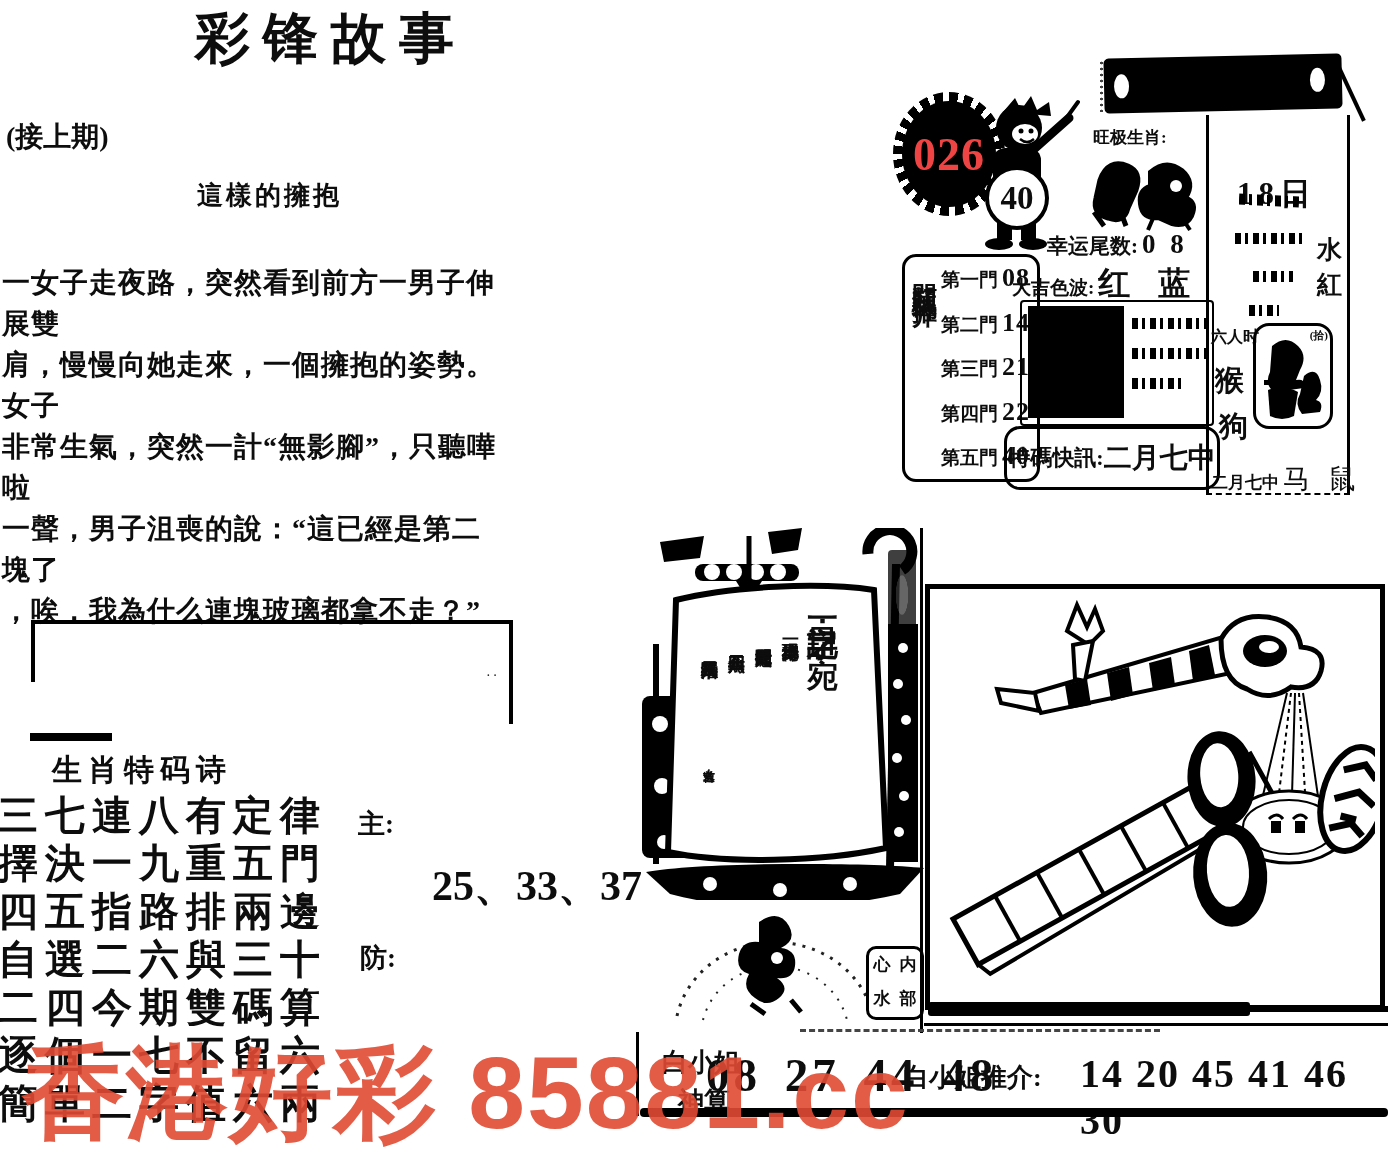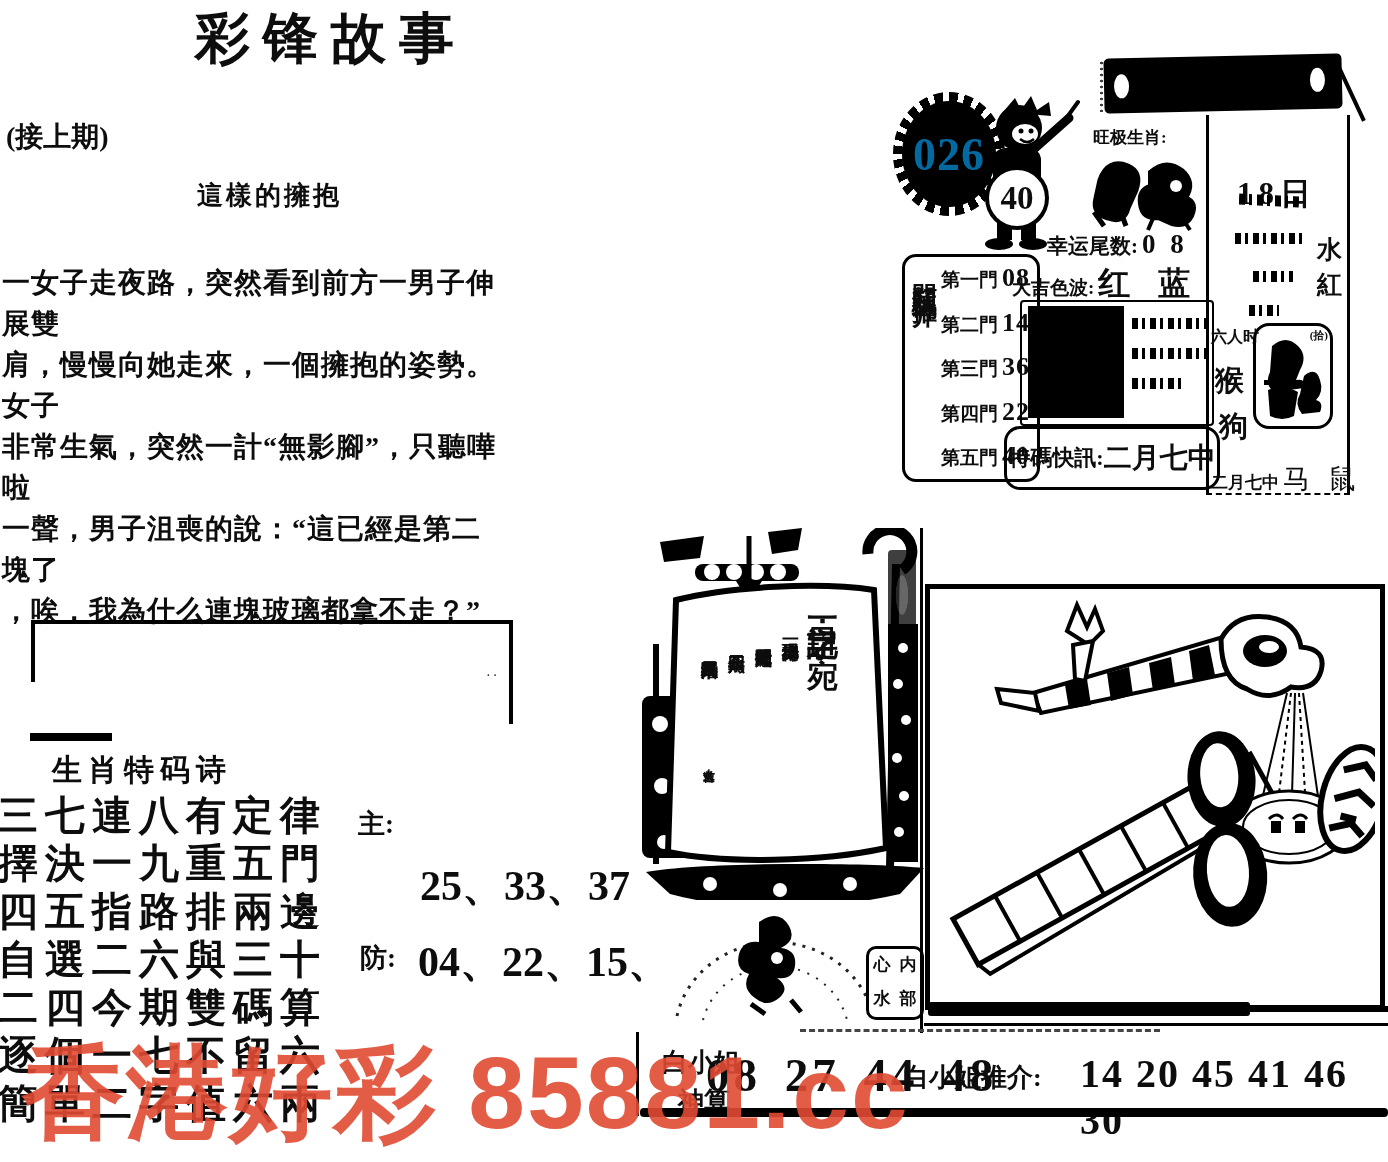--- a/index.html
+++ b/index.html
@@ -7,21 +7,21 @@
         font-family:"Liberation Serif","DejaVu Serif",serif;color:#0d0d0d;}
   .abs{position:absolute;}
   .sans{font-family:"Liberation Sans","DejaVu Sans",sans-serif;}
   .pre{white-space:pre-line;}
   .vtext{writing-mode:vertical-rl;text-orientation:upright;font-weight:700;}
   .noisebar{background:repeating-linear-gradient(90deg,#000 0 6px,transparent 6px 10px,#000 10px 13px,transparent 13px 18px);height:11px;}
   .dotline{color:#222;letter-spacing:2px;}
   
   .sunburst{border-radius:50%;background:repeating-conic-gradient(#000 0deg 9deg,#fff 9deg 15deg);}
   .sunburst .core{position:absolute;inset:9px;border-radius:50%;background:#000;display:flex;align-items:center;justify-content:center;}
-  .sunburst .core span{color:#0369a1;font-weight:700;font-size:46px;font-family:"Liberation Serif",serif;letter-spacing:1px;}
+  .sunburst .core span{color:#ef4444;font-weight:700;font-size:46px;font-family:"Liberation Serif",serif;letter-spacing:1px;}
   .doorbox{border:3px solid #000;border-radius:14px;display:flex;}
   .doorlabel{writing-mode:vertical-rl;text-orientation:upright;font-weight:700;font-size:25px;line-height:30px;padding:6px 0 6px 4px;letter-spacing:4px;}
   .doorrows{display:flex;flex-direction:column;justify-content:space-between;padding:6px 4px 8px 2px;flex:1;}
   .doorrow{white-space:nowrap;}
   .doorrow .dl{font-size:19px;font-weight:700;}
   .doorrow .dn{font-size:26px;font-weight:700;letter-spacing:1px;}
   .frame{border:5px solid #000;}
   .stampgrid{display:grid;grid-template-columns:1fr 1fr;border:3px solid #000;border-radius:10px;
              font-size:17px;font-weight:700;text-align:center;line-height:31px;background:#fff;}
   .speckle{background-image:radial-gradient(#000 34%,transparent 36%);background-size:7px 6px;opacity:.75;}
@@ -91,21 +91,21 @@
       <div class="doorrow">
         <span class="dl">第一門</span>
         <span class="dn">08</span>
       </div>
       <div class="doorrow">
         <span class="dl">第二門</span>
         <span class="dn">14</span>
       </div>
       <div class="doorrow">
         <span class="dl">第三門</span>
-        <span class="dn">36</span>
+        <span class="dn">21</span>
       </div>
       <div class="doorrow">
         <span class="dl">第四門</span>
         <span class="dn">22</span>
       </div>
       <div class="doorrow">
         <span class="dl">第五門</span>
         <span class="dn">40</span>
       </div>
     </div>
@@ -283,23 +283,22 @@
   <div class="abs" style="left:52px;top:750px;font-size:30px;font-weight:900;letter-spacing:6px;">生肖特码诗</div>
   <div class="abs pre" style="left:-2px;top:792px;font-size:40px;font-weight:700;line-height:48px;letter-spacing:7px;">三七連八有定律
 擇決一九重五門
 四五指路排兩邊
 自選二六與三十
 二四今期雙碼算
 逐個一七不留六
 簡單二字值六兩</div>
 
   <div class="abs" style="left:358px;top:806px;font-size:27px;font-weight:900;">主:</div>
-  <div class="abs" style="left:420px;top:858px;font-size:42px;font-weight:700;">25、33、37</div>
+  <div class="abs" style="left:432px;top:858px;font-size:42px;font-weight:700;">25、33、37</div>
   <div class="abs" style="left:360px;top:940px;font-size:27px;font-weight:900;">防:</div>
-  <div class="abs" style="left:418px;top:934px;font-size:42px;font-weight:700;">04、22、15、</div>
 
   <div class="abs" style="left:636px;top:1032px;width:3px;height:84px;background:#000;"></div>
   <div class="abs" style="left:800px;top:1029px;width:360px;height:0;border-top:3px dashed #444;"></div>
   <div class="abs" style="left:662px;top:998px;font-size:26px;font-weight:700;margin-top:47px;">白小姐</div>
   <div class="abs" style="left:678px;top:1084px;font-size:26px;font-weight:700;">神算</div>
   <div class="abs" style="left:706px;top:1048px;font-size:47px;font-weight:700;letter-spacing:4px;word-spacing:8px;">08 27 44 48</div>
   <div class="abs" style="left:903px;top:1060px;font-size:26px;font-weight:700;">白小姐推介:</div>
   <div class="abs" style="left:1080px;top:1050px;font-size:40px;font-weight:700;letter-spacing:2px;">14 20 45 41 46 30</div>
   <div class="abs" style="left:640px;top:1108px;width:748px;height:9px;background:#000;border-radius:4px;"></div>
 

